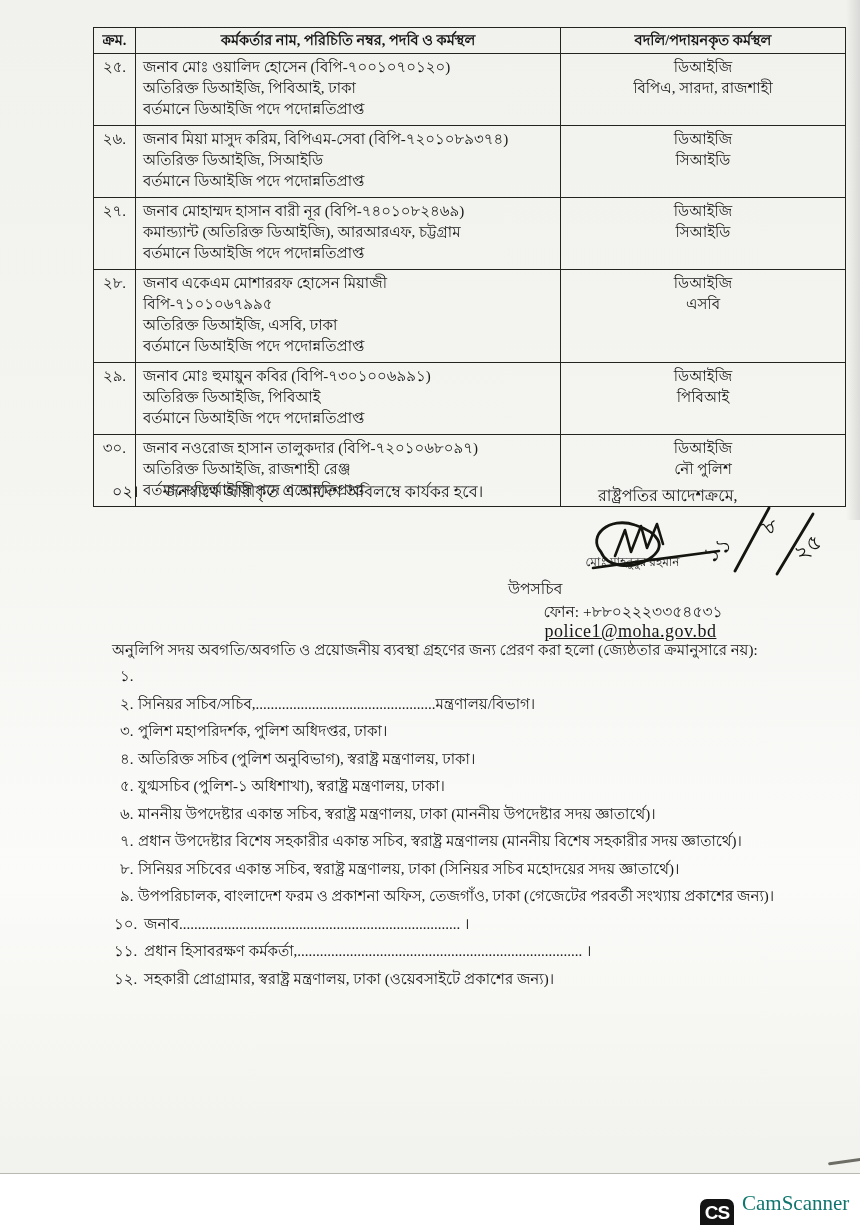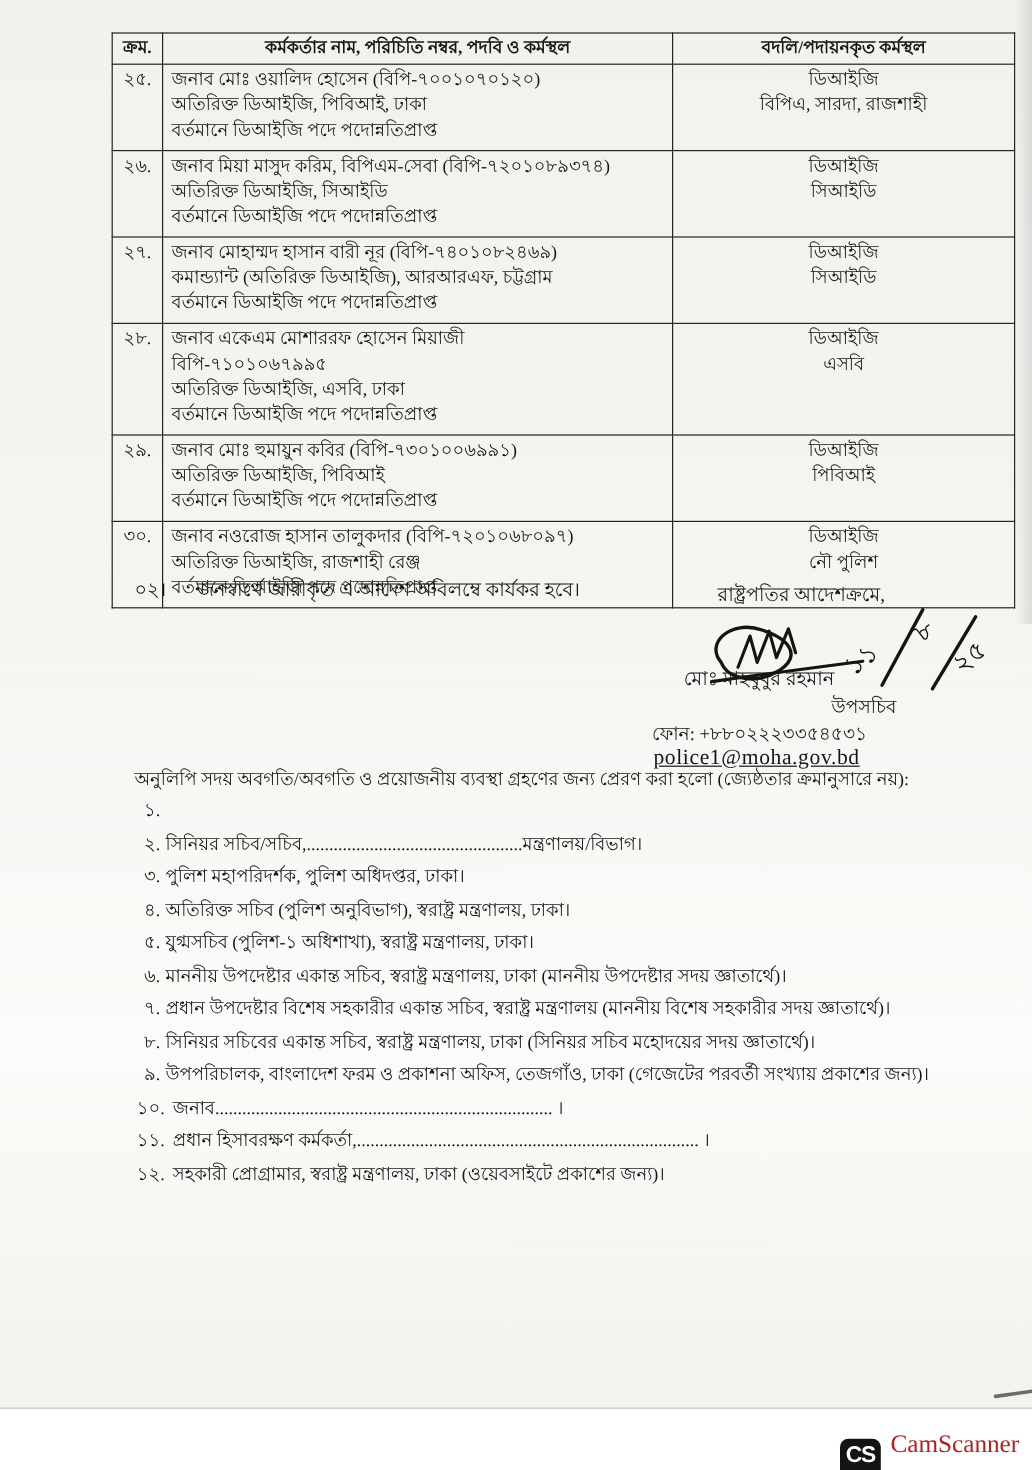--- a/index.html
+++ b/index.html
@@ -35,22 +35,22 @@
   td.c-posting { text-align:center; padding:3px 4px; }
   td.c-details div, td.c-posting div { min-height:21px; }
 
   
   .para02 { position:absolute; left:112px; top:479px; font-size:16px; display:flex; }
   .para02 .pnum { width:52px; }
 
   
   .by-order { position:absolute; left:598px; top:483px; width:220px; font-size:16px; }
   svg.sign { position:absolute; left:585px; top:494px; width:250px; height:86px; overflow:visible; }
-  .signer-name  { position:absolute; left:520px; top:553px; width:225px; text-align:center; font-size:16px; }
-  .signer-title { position:absolute; left:522px; top:577px; width:225px; text-align:right; font-size:15.5px; }
+  .signer-name  { position:absolute; left:520px; top:553px; width:225px; text-align:center; font-size:12px; }
+  .signer-title { position:absolute; left:508px; top:577px; width:225px; text-align:left; font-size:15.5px; }
   .signer-phone { position:absolute; left:498px; top:600px; width:270px; text-align:center; font-size:15.5px;font-family:Liberation Serif, serif; }
   .signer-email { position:absolute; left:498px; top:621px; width:265px; text-align:center; font-size:18px;
                   text-decoration:underline; letter-spacing:0.5px; }
 
   
   .dist { position:absolute; left:112px; top:637px; width:736px; font-size:15px; }
   .dist-head { line-height:26px; white-space:nowrap; }
   .dist-item { line-height:27.5px; white-space:nowrap; display:flex; }
   .dist-item .dist-num { min-width:26px; padding-left:8px; }
   .dist-item.wide-num .dist-num { padding-left:2px; min-width:32px; }
@@ -60,21 +60,21 @@
   .cs-logo {
     position:absolute; left:700px; top:25px; width:34px; height:34px;
     background:linear-gradient(180deg,#141414 0%,#141414 82%,#8d8d8d 82%,#9b9b9b 100%);
     border-radius:7px; display:flex; align-items:flex-start; justify-content:center;
   }
   .cs-logo span {
     color:#ffffff; font-family:"Liberation Sans","DejaVu Sans",sans-serif;
     font-weight:bold; font-size:19px; line-height:28px; letter-spacing:-1px;
   }
   .cs-label {
-    position:absolute; left:742px; top:17px; font-size:21px; color:#b91c1c;
+    position:absolute; left:742px; top:17px; font-size:21px; color:#0f766e;
     font-family:"Liberation Serif","DejaVu Serif",serif;
   }
 </style>
 </head>
 <body>
 
 <div class="paper">
 
   <table class="officers">
     <colgroup>

